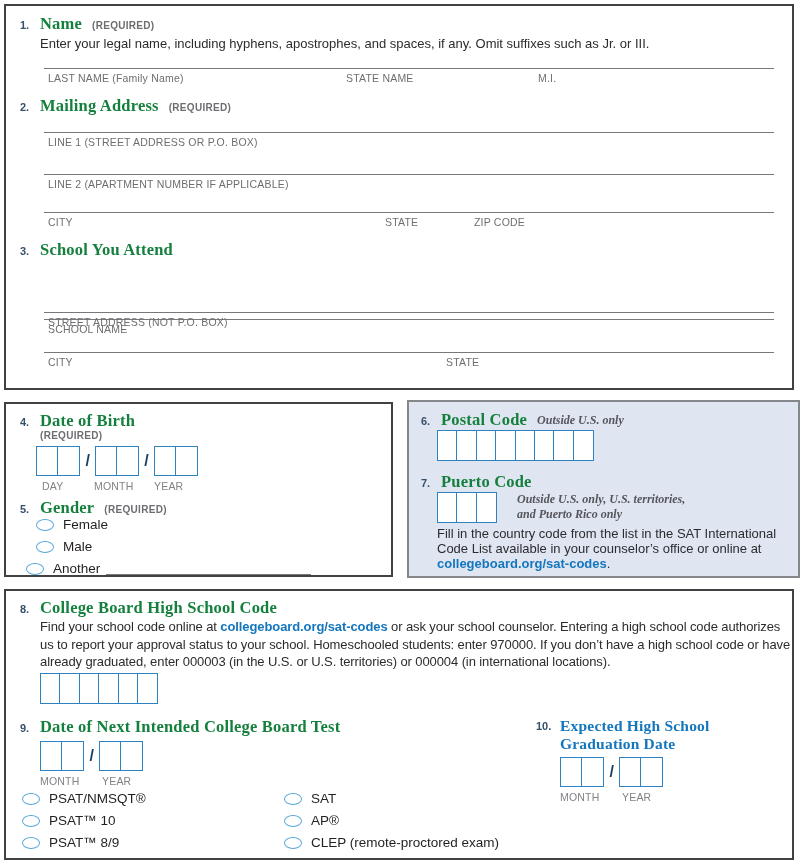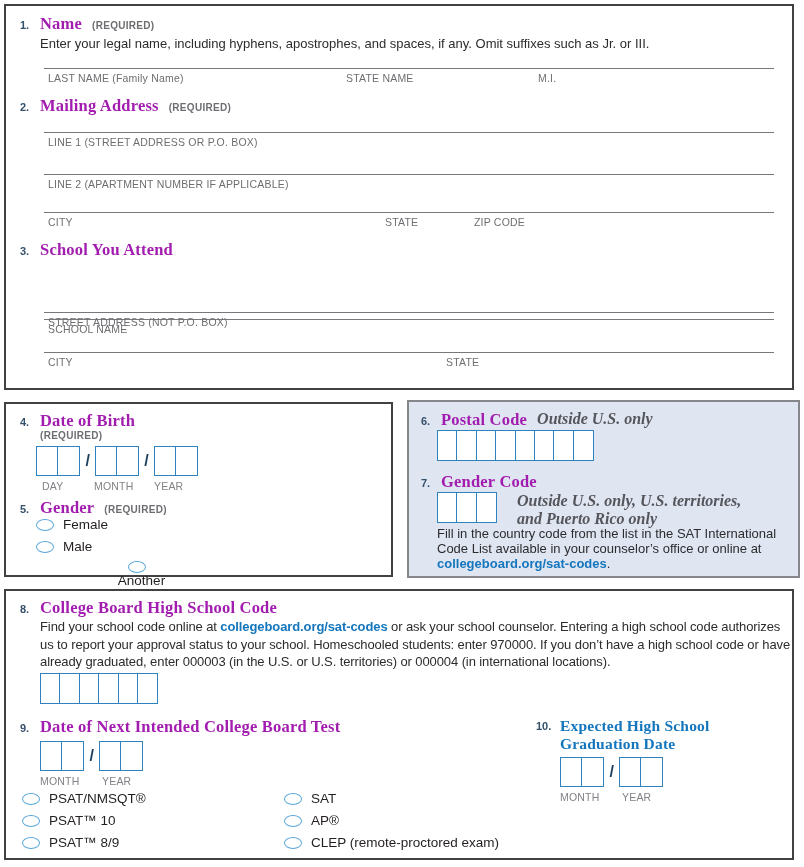--- a/index.html
+++ b/index.html
@@ -7,21 +7,21 @@
   .page {
     position:relative; width:804px; height:867px; background:#ffffff;
     font-family:"Liberation Sans", sans-serif; color:#2b2c2e; overflow:hidden;
   }
   .box { position:absolute; background:#fff; border:2px solid #414042; }
   .box-blue { background:#e0e5f2; border:2px solid #85878a; }
 
   .sec-head { position:absolute; display:flex; align-items:baseline; white-space:nowrap; }
   .num   { font-weight:bold; font-size:11px; color:#35506b; width:20px; flex:0 0 auto; }
   .num-wide { width:24px; }
-  .title { font-family:"Liberation Serif", serif; font-weight:bold; font-size:16.5px; color:#a21caf; letter-spacing:.2px; }
+  .title { font-family:"Liberation Serif", serif; font-weight:bold; font-size:16.5px; color:#15803d; letter-spacing:.2px; }
   .req   { font-weight:bold; font-size:10px; color:#6d6e71; margin-left:10px; letter-spacing:.3px; }
   .req-own { position:absolute; font-weight:bold; font-size:10px; color:#6d6e71; letter-spacing:.3px; }
 
   .body-text { position:absolute; font-size:13px; color:#2b2c2e; }
   .para { line-height:15px; }
 
   .fline { position:absolute; border-top:1.5px solid #77787b; height:16px; }
   .flabel { position:absolute; top:3px; font-size:10.5px; color:#6d6e71; letter-spacing:.2px; white-space:nowrap;text-align:right; }
 
   .daterow { position:absolute; display:flex; align-items:center; }
@@ -30,21 +30,21 @@
   .cell + .cell { margin-left:-1.6px; }
   .cell-sm { width:21px; height:31px; }
   .slash { font-weight:bold; font-size:16px; color:#1c3f5e; margin:0 5px; }
   .dlabel { position:absolute; font-size:10.5px; color:#808285; letter-spacing:.2px; white-space:nowrap;text-align:right; }
 
   .optrow { position:absolute; display:flex; align-items:center; }
   .bubble { width:18px; height:12px; border:1.7px solid #55a5d9; border-radius:50%; background:#fff; flex:0 0 auto; margin-right:9px; }
   .optlabel { font-size:13.5px; color:#231f20; white-space:nowrap; }
   .write-line { display:inline-block; width:205px; height:13px; border-bottom:1.5px solid #77787b; margin-left:6px; }
 
-  .note { font-family:"Liberation Serif", serif; font-style:italic; font-weight:bold; font-size:16px; color:#55565b; }
+  .note { font-family:"Liberation Serif", serif; font-style:italic; font-weight:bold; font-size:12px; color:#55565b; }
   .note-inline { margin-left:10px; position:relative; top:-1px; }
   .link { font-weight:bold; color:#1476bd; }
   .title2 { position:absolute; font-family:"Liberation Serif", serif; font-weight:bold; font-size:15.5px; color:#1476bd; letter-spacing:.2px; white-space:nowrap; }
 </style>
 </head>
 <body>
 
 <div class="page">
 
   <div class="box" style="left:4px; top:4px; width:790px; height:386px;">
@@ -132,21 +132,21 @@
     </div>
 
     <div class="optrow" style="left:30px; top:113px;justify-content:space-between;">
       <span class="bubble"></span>
       <span class="optlabel">Female</span>
     </div>
     <div class="optrow" style="left:30px; top:135px;">
       <span class="bubble"></span>
       <span class="optlabel">Male</span>
     </div>
-    <div class="optrow" style="left:30px; top:157px;flex-direction:column;">
+    <div class="optrow" style="left:20px; top:157px;">
       <span class="bubble"></span>
       <span class="optlabel">Another</span>
       <span class="write-line"></span>
     </div>
   </div>
 
   <div class="box box-blue" style="left:407px; top:400px; width:393px; height:178px;">
 
     <div class="sec-head" style="left:12px; top:8px;">
       <span class="num">6.</span>
@@ -160,21 +160,21 @@
         <div class="cell cell-sm"></div>
         <div class="cell cell-sm"></div>
         <div class="cell cell-sm"></div>
         <div class="cell cell-sm"></div>
         <div class="cell cell-sm"></div>
         <div class="cell cell-sm"></div>
     </div>
 
     <div class="sec-head" style="left:12px; top:70px;">
       <span class="num">7.</span>
-      <span class="title">Gender Code</span>
+      <span class="title">Puerto Code</span>
     </div>
 
     <div class="cellgroup" style="position:absolute; left:28px; top:90px;">
       <div class="cell cell-sm"></div>
         <div class="cell cell-sm"></div>
         <div class="cell cell-sm"></div>
     </div>
     <div style="position:absolute; left:108px; top:90px;">
       <div class="note">Outside U.S. only, U.S. territories,</div>
       <div class="note">and Puerto Rico only</div>

